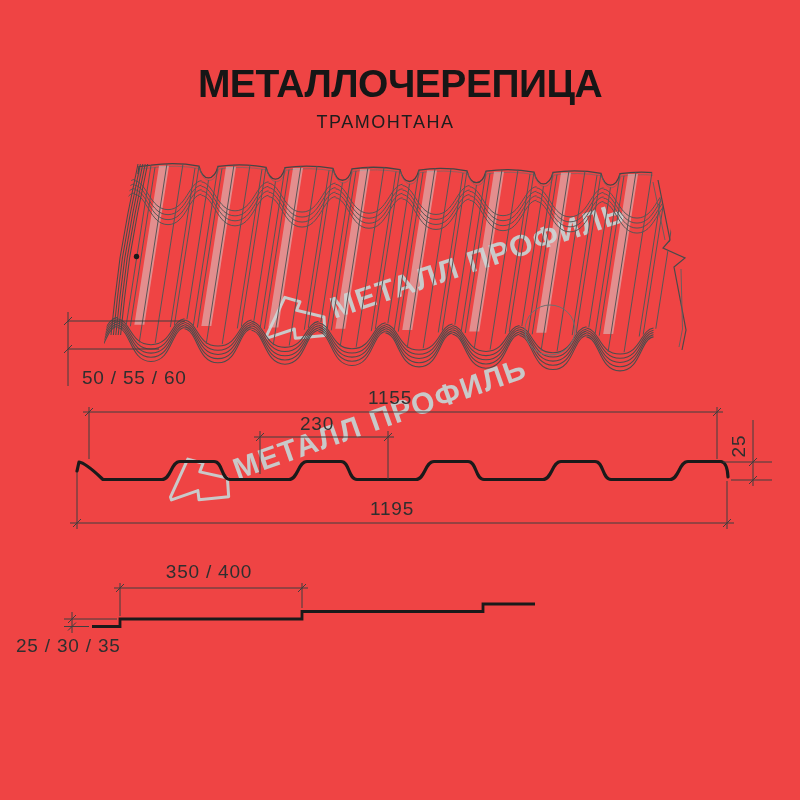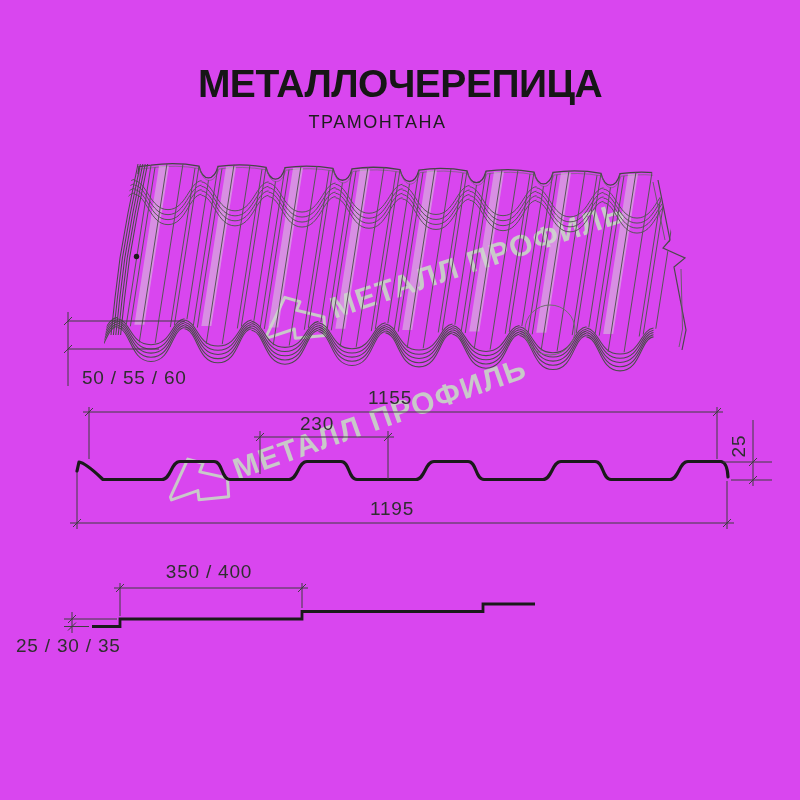--- a/index.html
+++ b/index.html
@@ -1,20 +1,20 @@
 <!DOCTYPE html>
 <html><head>
 <meta charset="utf-8">
 <style>
   html,body{margin:0;padding:0;background:#ffffff;}
-  #page{position:relative;width:800px;height:800px;background:#d946ef;overflow:hidden;
+  #page{position:relative;width:800px;height:800px;background:#ef4444;overflow:hidden;
         font-family:"Liberation Sans",sans-serif;}
   #title{position:absolute;top:62px;left:0;width:800px;text-align:center;
          font-size:39px;font-weight:700;letter-spacing:-0.5px;color:#161616;white-space:nowrap;}
-  #subtitle{position:absolute;top:112px;left:0;width:755px;text-align:center;
+  #subtitle{position:absolute;top:112px;left:8px;width:755px;text-align:center;
             font-size:18px;font-weight:400;letter-spacing:1.5px;color:#1d1d1d;}
   svg{position:absolute;top:0;left:0;}
   .dim{font-size:19px;fill:#2f2f2f;letter-spacing:0.8px;font-family:"Liberation Sans",sans-serif;}
   .wmtext{font-size:30px;font-weight:700;fill:#c9c9c9;letter-spacing:1.5px;
           font-family:"Liberation Sans",sans-serif;}
   .thin{stroke:#3f3f3f;stroke-width:1;fill:none;}
   .thick{stroke:#1a1a1a;stroke-width:3.2;fill:none;stroke-linejoin:round;stroke-linecap:round;}
   .stepthick{stroke:#1a1a1a;stroke-width:2.8;fill:none;stroke-linejoin:miter;}
 </style>
 </head>

